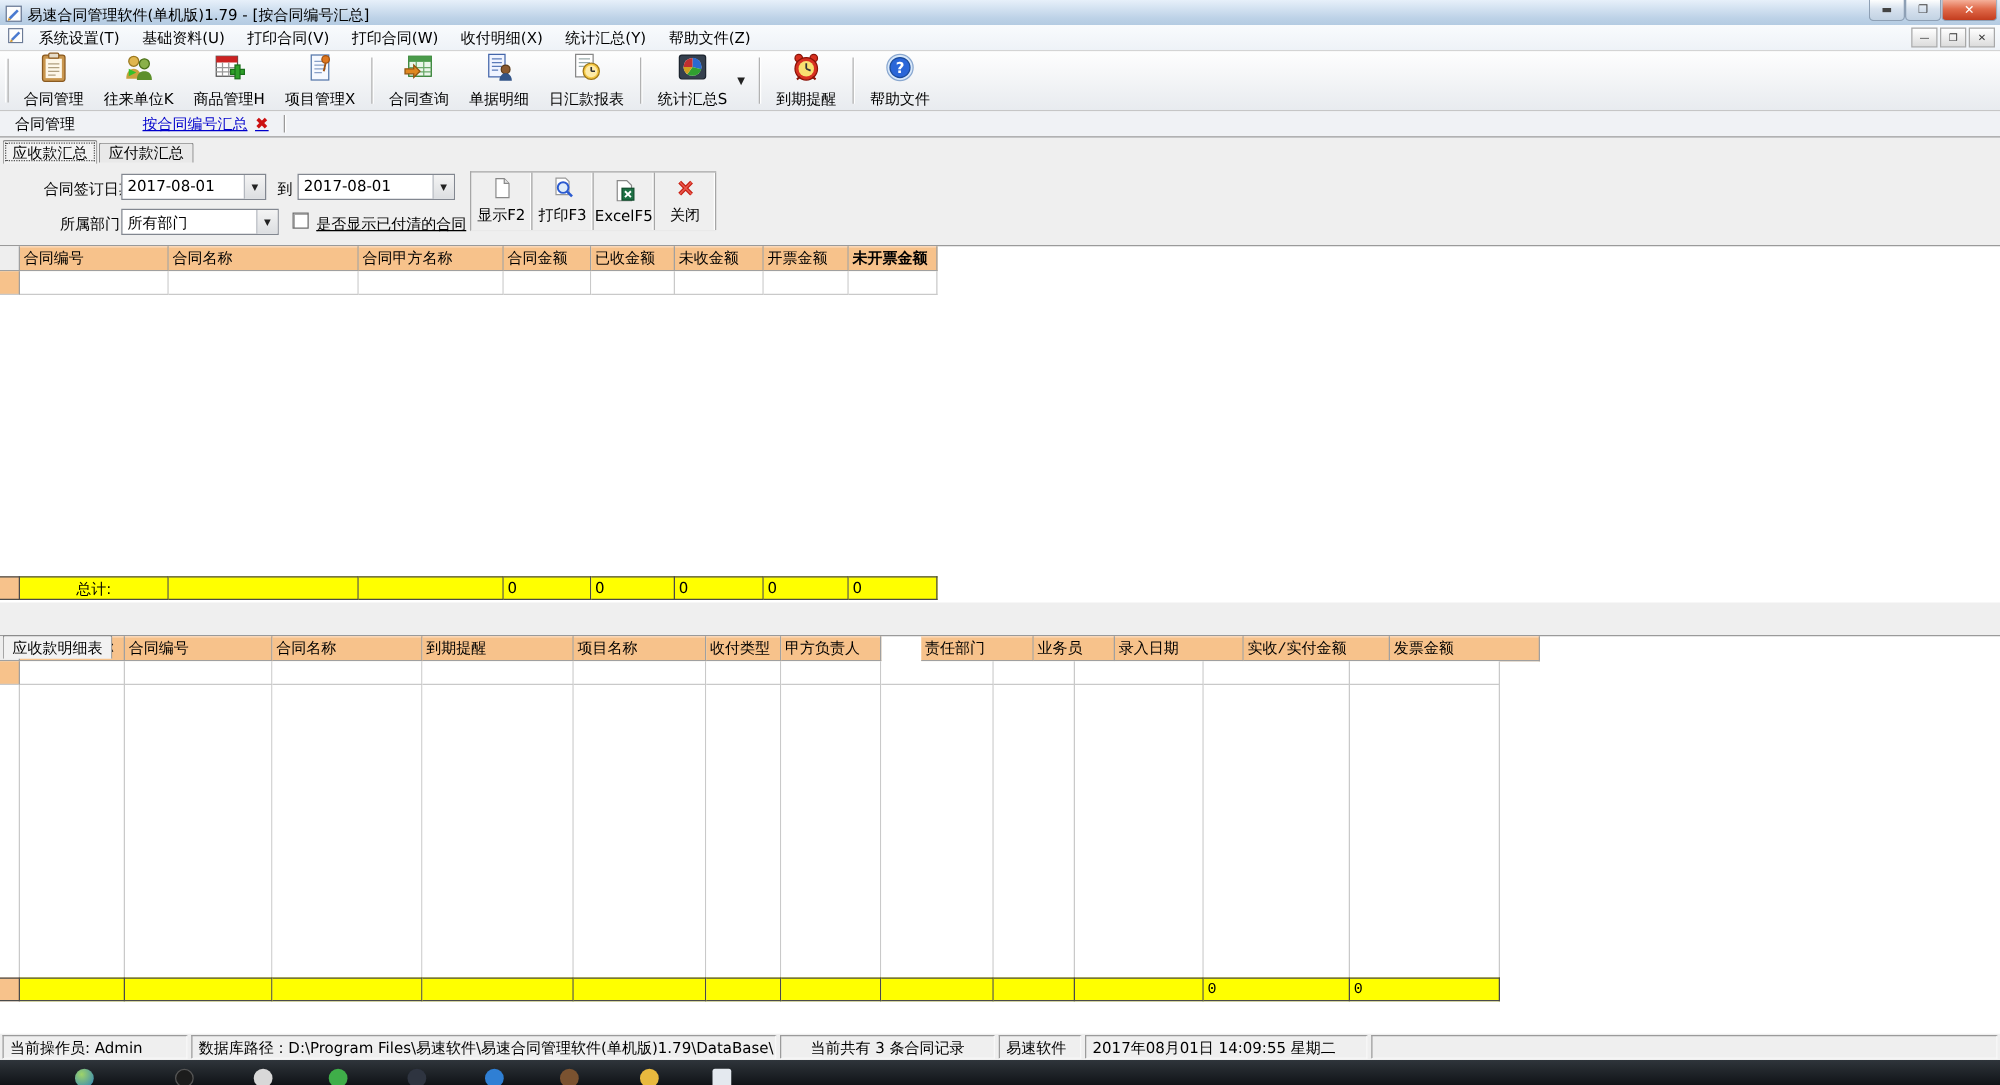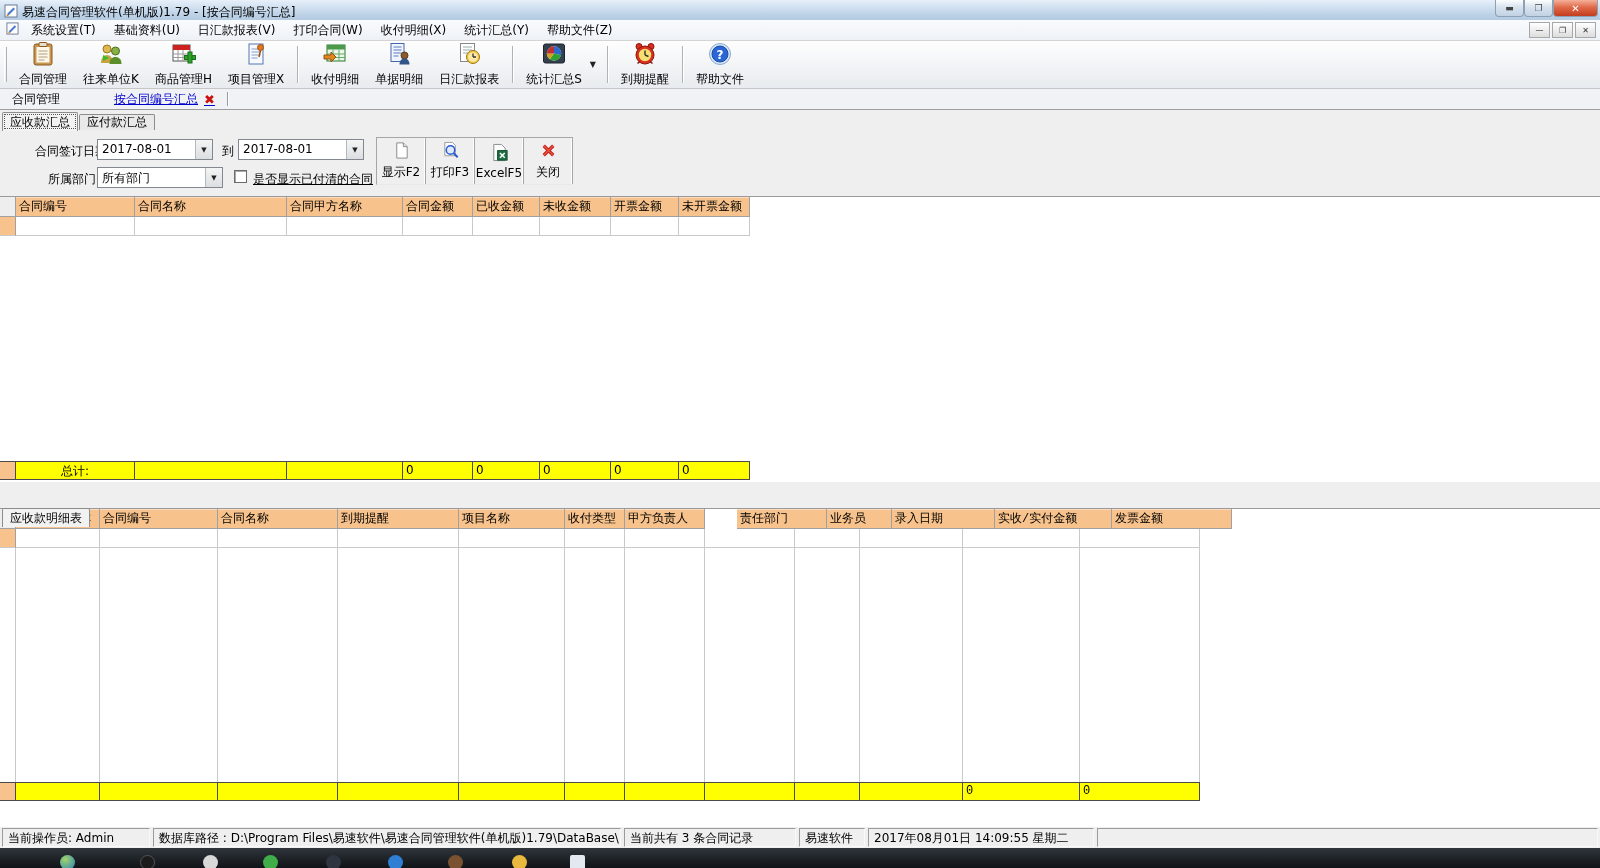--- a/index.html
+++ b/index.html
@@ -118,21 +118,21 @@
   <div class="menubar">
     <span style="margin:0 3px;">
       <svg width="13" height="13" viewBox="0 0 14 14">
           <rect x="1" y="1" width="12" height="12" fill="#fdfdfd" stroke="#6a7a96"></rect>
           <path d="M3 10 L9.5 3.5 l1.5 1.5 -6.5 6.5 z" fill="#4a7ad0"></path>
           <path d="M3 10 l-0.8 2.6 2.6-0.8 z" fill="#d09020"></path>
         </svg>
     </span>
     <span class="menuitem">系统设置(T)</span>
     <span class="menuitem">基础资料(U)</span>
-    <span class="menuitem">日汇款报表(V)</span>
+    <span class="menuitem">打印合同(V)</span>
     <span class="menuitem">打印合同(W)</span>
     <span class="menuitem">收付明细(X)</span>
     <span class="menuitem">统计汇总(Y)</span>
     <span class="menuitem">帮助文件(Z)</span>
     <div class="mdictrls">
       <div class="mdibtn">—</div>
       <div class="mdibtn">❐</div>
       <div class="mdibtn">✕</div>
     </div>
   </div>
@@ -181,21 +181,21 @@
 
     <div class="tsep"></div>
 
     <div class="tbtn">
       <span><svg viewBox="0 0 26 26" width="26" height="26">
             <rect x="5" y="4" width="18" height="16" fill="#eaf6ea" stroke="#2a7a2a"></rect>
             <rect x="5" y="4" width="18" height="4.5" fill="#4a9a4a"></rect>
             <path d="M11 8.5v11.5M17 8.5v11.5M5 13h18M5 16.5h18" stroke="#6aaa6a" stroke-width="1"></path>
             <path d="M2 14 l7 0 0-3 5 5 -5 5 0-3 -7 0 z" fill="#e08820" stroke="#905510"></path>
           </svg></span>
-      <span class="lbl">收付明细</span>
+      <span class="lbl">合同查询</span>
     </div>
     <div class="tbtn">
       <span><svg viewBox="0 0 26 26" width="26" height="26">
             <rect x="5" y="2.5" width="13" height="18" fill="#f0f4ff" stroke="#4466aa"></rect>
             <path d="M7.5 6h8M7.5 9h8M7.5 12h8M7.5 15h5" stroke="#5a7ab8" stroke-width="1"></path>
             <circle cx="18.5" cy="14.5" r="3.5" fill="#8a5a30" stroke="#5a3a18"></circle>
             <path d="M13.5 23.5c0-4 2.5-6 5-6s5 2 5 6z" fill="#335588"></path>
           </svg></span>
       <span class="lbl">单据明细</span>
     </div>
@@ -325,21 +325,21 @@
   <div class="grid" style="top:196px; height:286px;">
     <div class="row" style="height:20px;">
       <div class="cell corner" style="width:16px;"></div>
       <div class="cell hcell" style="width:119px;">合同编号</div>
       <div class="cell hcell" style="width:152px;">合同名称</div>
       <div class="cell hcell" style="width:116px;">合同甲方名称</div>
       <div class="cell hcell" style="width:70px;">合同金额</div>
       <div class="cell hcell" style="width:67px;">已收金额</div>
       <div class="cell hcell" style="width:71px;">未收金额</div>
       <div class="cell hcell" style="width:68px;">开票金额</div>
-      <div class="cell hcell" style="width:71px;">未开票金额</div>
+      <div class="cell hcell" style="width:71px;font-weight:bold;">未开票金额</div>
     </div>
     <div class="row" style="height:19px;">
       <div class="cell sel" style="width:16px;"></div>
       <div class="cell dcell" style="width:119px;"></div>
       <div class="cell dcell" style="width:152px;"></div>
       <div class="cell dcell" style="width:116px;"></div>
       <div class="cell dcell" style="width:70px;"></div>
       <div class="cell dcell" style="width:67px;"></div>
       <div class="cell dcell" style="width:71px;"></div>
       <div class="cell dcell" style="width:68px;"></div>
@@ -422,21 +422,21 @@
       <div class="cell" style="width:65px;"></div>
       <div class="cell" style="width:103px;"></div>
       <div class="cell" style="width:117px;">0</div>
       <div class="cell" style="width:120px;">0</div>
     </div>
   </div>
 
   <div class="statusbar">
     <div class="spanel" style="width:148px;">当前操作员: Admin</div>
     <div class="spanel" style="width:468px;">数据库路径 : D:\Program Files\易速软件\易速合同管理软件(单机版)1.79\DataBase\pa</div>
-    <div class="spanel" style="width:172px;">当前共有 3 条合同记录</div>
+    <div class="spanel" style="width:172px;text-align:center;">当前共有 3 条合同记录</div>
     <div class="spanel" style="width:66px;">易速软件</div>
     <div class="spanel" style="width:226px;">2017年08月01日 14:09:55   星期二</div>
     <div class="spanel" style="flex:1; margin-right:0;"></div>
   </div>
 
   <div class="taskbar">
     <span class="tb-ico" style="left:60px; background:radial-gradient(circle at 35% 30%, #9fd468, #2a7fc0);"></span>
     <span class="tb-ico" style="left:140px; background:#1c1c1c; border:1px solid #555;"></span>
     <span class="tb-ico" style="left:203px; background:#d8d8d8;"></span>
     <span class="tb-ico" style="left:263px; background:#3fae49;"></span>

